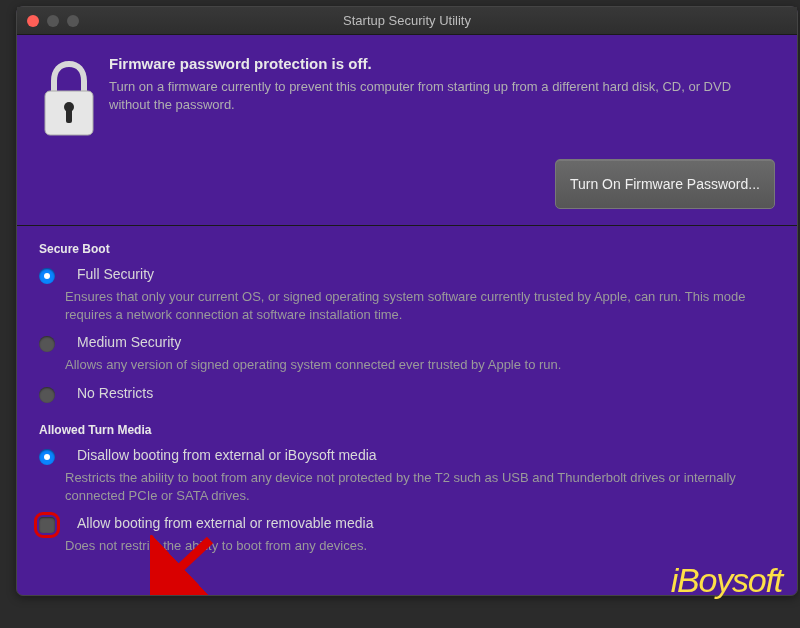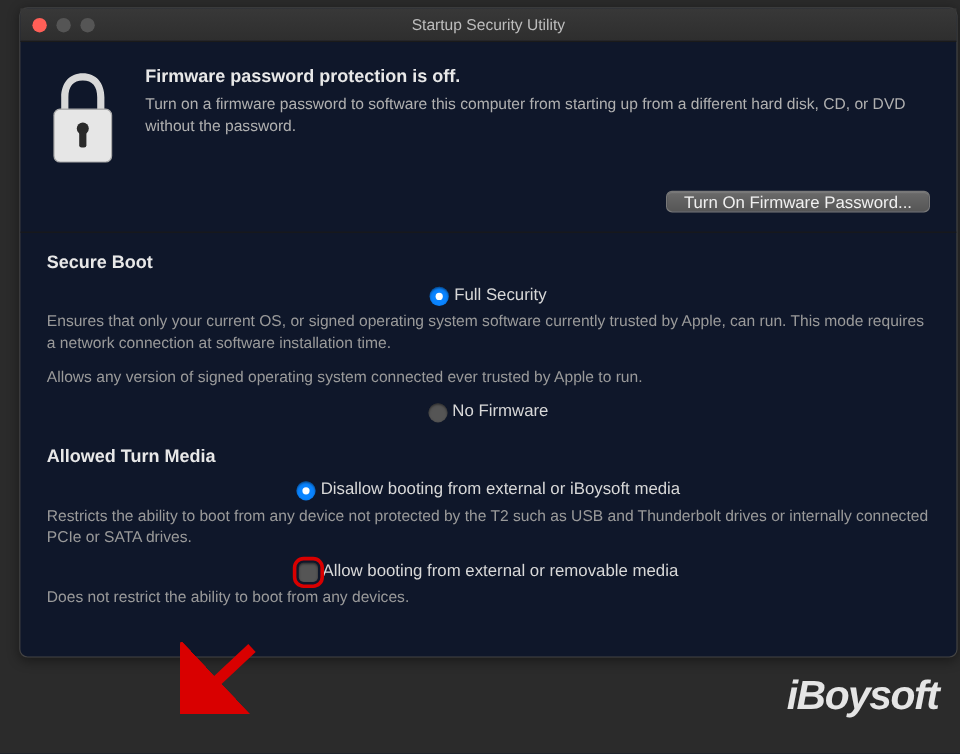--- a/index.html
+++ b/index.html
@@ -13,21 +13,21 @@
       background: #2b2b2b;
       font-family: -apple-system, BlinkMacSystemFont, "Helvetica Neue", sans-serif;
       color: #e0e0e0;
       overflow: hidden;
       position: relative;
     }
     .window {
       width: 782px;
       margin-left: 16px;
       margin-top: 6px;
-      background: #0f172a;
+      background: #4c1d95;
       border-radius: 7px;
       border: 1px solid #444;
       box-shadow: 0 2px 10px rgba(0,0,0,0.4);
     }
     .titlebar {
       height: 28px;
       display: flex;
       align-items: center;
       border-bottom: 1px solid #1a1a1a;
       background: linear-gradient(#383838, #2e2e2e);
@@ -55,21 +55,21 @@
       font-size: 13px;
       color: #bdbdbd;
       font-weight: 500;
     }
     .content {
       padding: 20px 22px 20px 22px;
     }
     .firmware-section {
       display: flex;
       align-items: flex-start;
-      gap: 22px;
+      gap: 10px;
       margin-bottom: 18px;
     }
     .lock-icon {
       width: 60px;
       height: 86px;
       flex-shrink: 0;
     }
     .lock-icon svg {
       width: 60px;
       height: 86px;
@@ -88,46 +88,45 @@
     .button-row {
       display: flex;
       justify-content: flex-end;
       margin-bottom: 16px;
     }
     .mac-button {
       background: linear-gradient(#6a6a6a, #565656);
       border: 1px solid #787878;
       color: #f0f0f0;
       font-size: 14px;
-      padding: 0 14px;
+      padding: 16px 14px;
       border-radius: 5px;
       cursor: pointer;
       font-family: inherit;
       box-shadow: inset 0 1px 0 rgba(255,255,255,0.1);
     }
     .divider {
       height: 1px;
       background: #1a1a1a;
       margin: 0 -22px 16px -22px;
     }
     .section-heading {
-      font-size: 15px;
+      font-size: 12px;
       font-weight: 700;
       color: #e8e8e8;
       margin-bottom: 10px;
     }
     .radio-group {
       margin-bottom: 20px;
     }
     .radio-row {
       display: flex;
       align-items: flex-start;
-      gap: 4px;
+      gap: 22px;
       margin-bottom: 4px;
-      justify-content: center;
     }
     .radio-circle {
       width: 16px;
       height: 16px;
       border-radius: 50%;
       background: #555;
       flex-shrink: 0;
       margin-top: 2px;
       position: relative;
       box-shadow: inset 0 1px 2px rgba(0,0,0,0.5);
@@ -151,40 +150,41 @@
       border-radius: 4px;
     }
     .radio-label {
       font-size: 14px;
       color: #d8d8d8;
     }
     .radio-desc {
       font-size: 13px;
       color: #9a9a9a;
       line-height: 1.4;
+      margin-left: 26px;
       margin-bottom: 10px;
     }
     .annotation-arrow {
       position: absolute;
       left: 150px;
       top: 535px;
       width: 70px;
       height: 60px;
       pointer-events: none;
       z-index: 5;
     }
     .watermark {
       position: absolute;
       right: 18px;
       bottom: 28px;
       font-family: Arial, sans-serif;
       font-size: 34px;
-      font-weight: 700;
+      font-weight: 400;
       font-style: italic;
-      color: #e5e5e5;
+      color: #fde047;
       letter-spacing: -1.2px;
       pointer-events: none;
     }
   </style>
 </head>
 <body>
 
 <div class="window">
   <div class="titlebar">
     <div class="traffic-lights">
@@ -202,44 +202,48 @@
         <svg viewBox="0 0 60 86">
           <path d="M30 6 C19 6 12 14 12 26 L12 36 L18 36 L18 26 C18 17 22 12 30 12 C38 12 42 17 42 26 L42 36 L48 36 L48 26 C48 14 41 6 30 6 Z" fill="#d8d8d8"></path>
           <rect x="6" y="36" width="48" height="44" rx="5" fill="#e6e6e6"></rect>
           <rect x="6" y="36" width="48" height="44" rx="5" fill="none" stroke="#aaa" stroke-width="1"></rect>
           <circle cx="30" cy="52" r="5" fill="#2a2a2a"></circle>
           <rect x="27" y="54" width="6" height="14" rx="2" fill="#2a2a2a"></rect>
         </svg>
       </div>
       <div class="firmware-text">
         <h2>Firmware password protection is off.</h2>
-        <p>Turn on a firmware password to software this computer from starting up from a different hard disk, CD, or DVD without the password.</p>
+        <p>Turn on a firmware currently to prevent this computer from starting up from a different hard disk, CD, or DVD without the password.</p>
       </div>
     </div>
 
     <div class="button-row">
       <button class="mac-button">Turn On Firmware Password...</button>
     </div>
 
     <div class="divider"></div>
 
     <div class="section-heading">Secure Boot</div>
     <div class="radio-group">
 
       <div class="radio-row">
         <div class="radio-circle selected"></div>
         <div class="radio-label">Full Security</div>
       </div>
       <div class="radio-desc">Ensures that only your current OS, or signed operating system software currently trusted by Apple, can run. This mode requires a network connection at software installation time.</div>
 
+      <div class="radio-row">
+        <div class="radio-circle"></div>
+        <div class="radio-label">Medium Security</div>
+      </div>
       <div class="radio-desc">Allows any version of signed operating system connected ever trusted by Apple to run.</div>
 
       <div class="radio-row">
         <div class="radio-circle"></div>
-        <div class="radio-label">No Firmware</div>
+        <div class="radio-label">No Restricts</div>
       </div>
     </div>
 
     <div class="section-heading">Allowed Turn Media</div>
     <div class="radio-group">
 
       <div class="radio-row">
         <div class="radio-circle selected"></div>
         <div class="radio-label">Disallow booting from external or iBoysoft media</div>
       </div>

